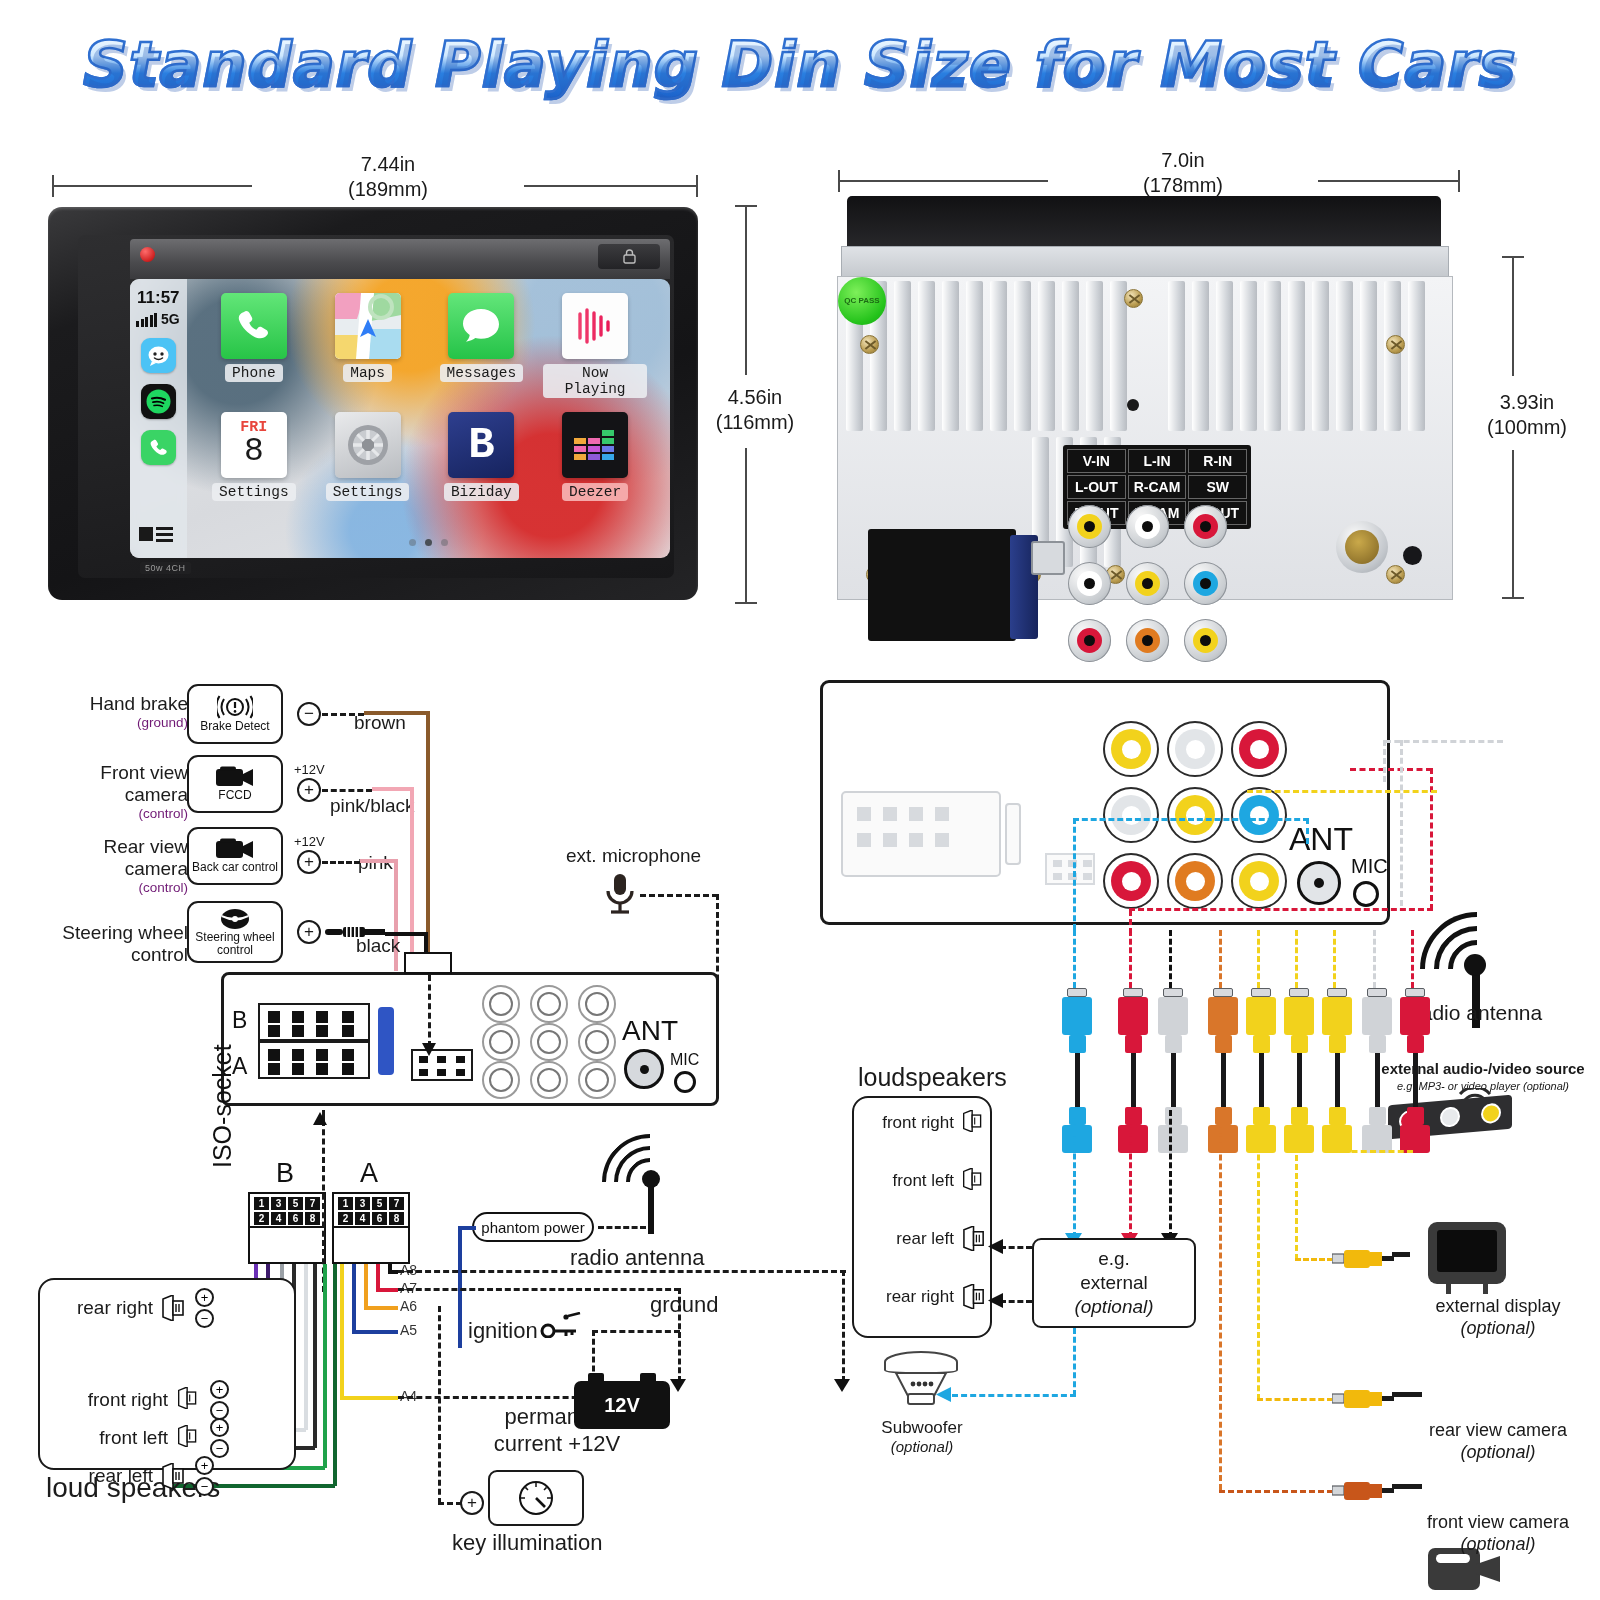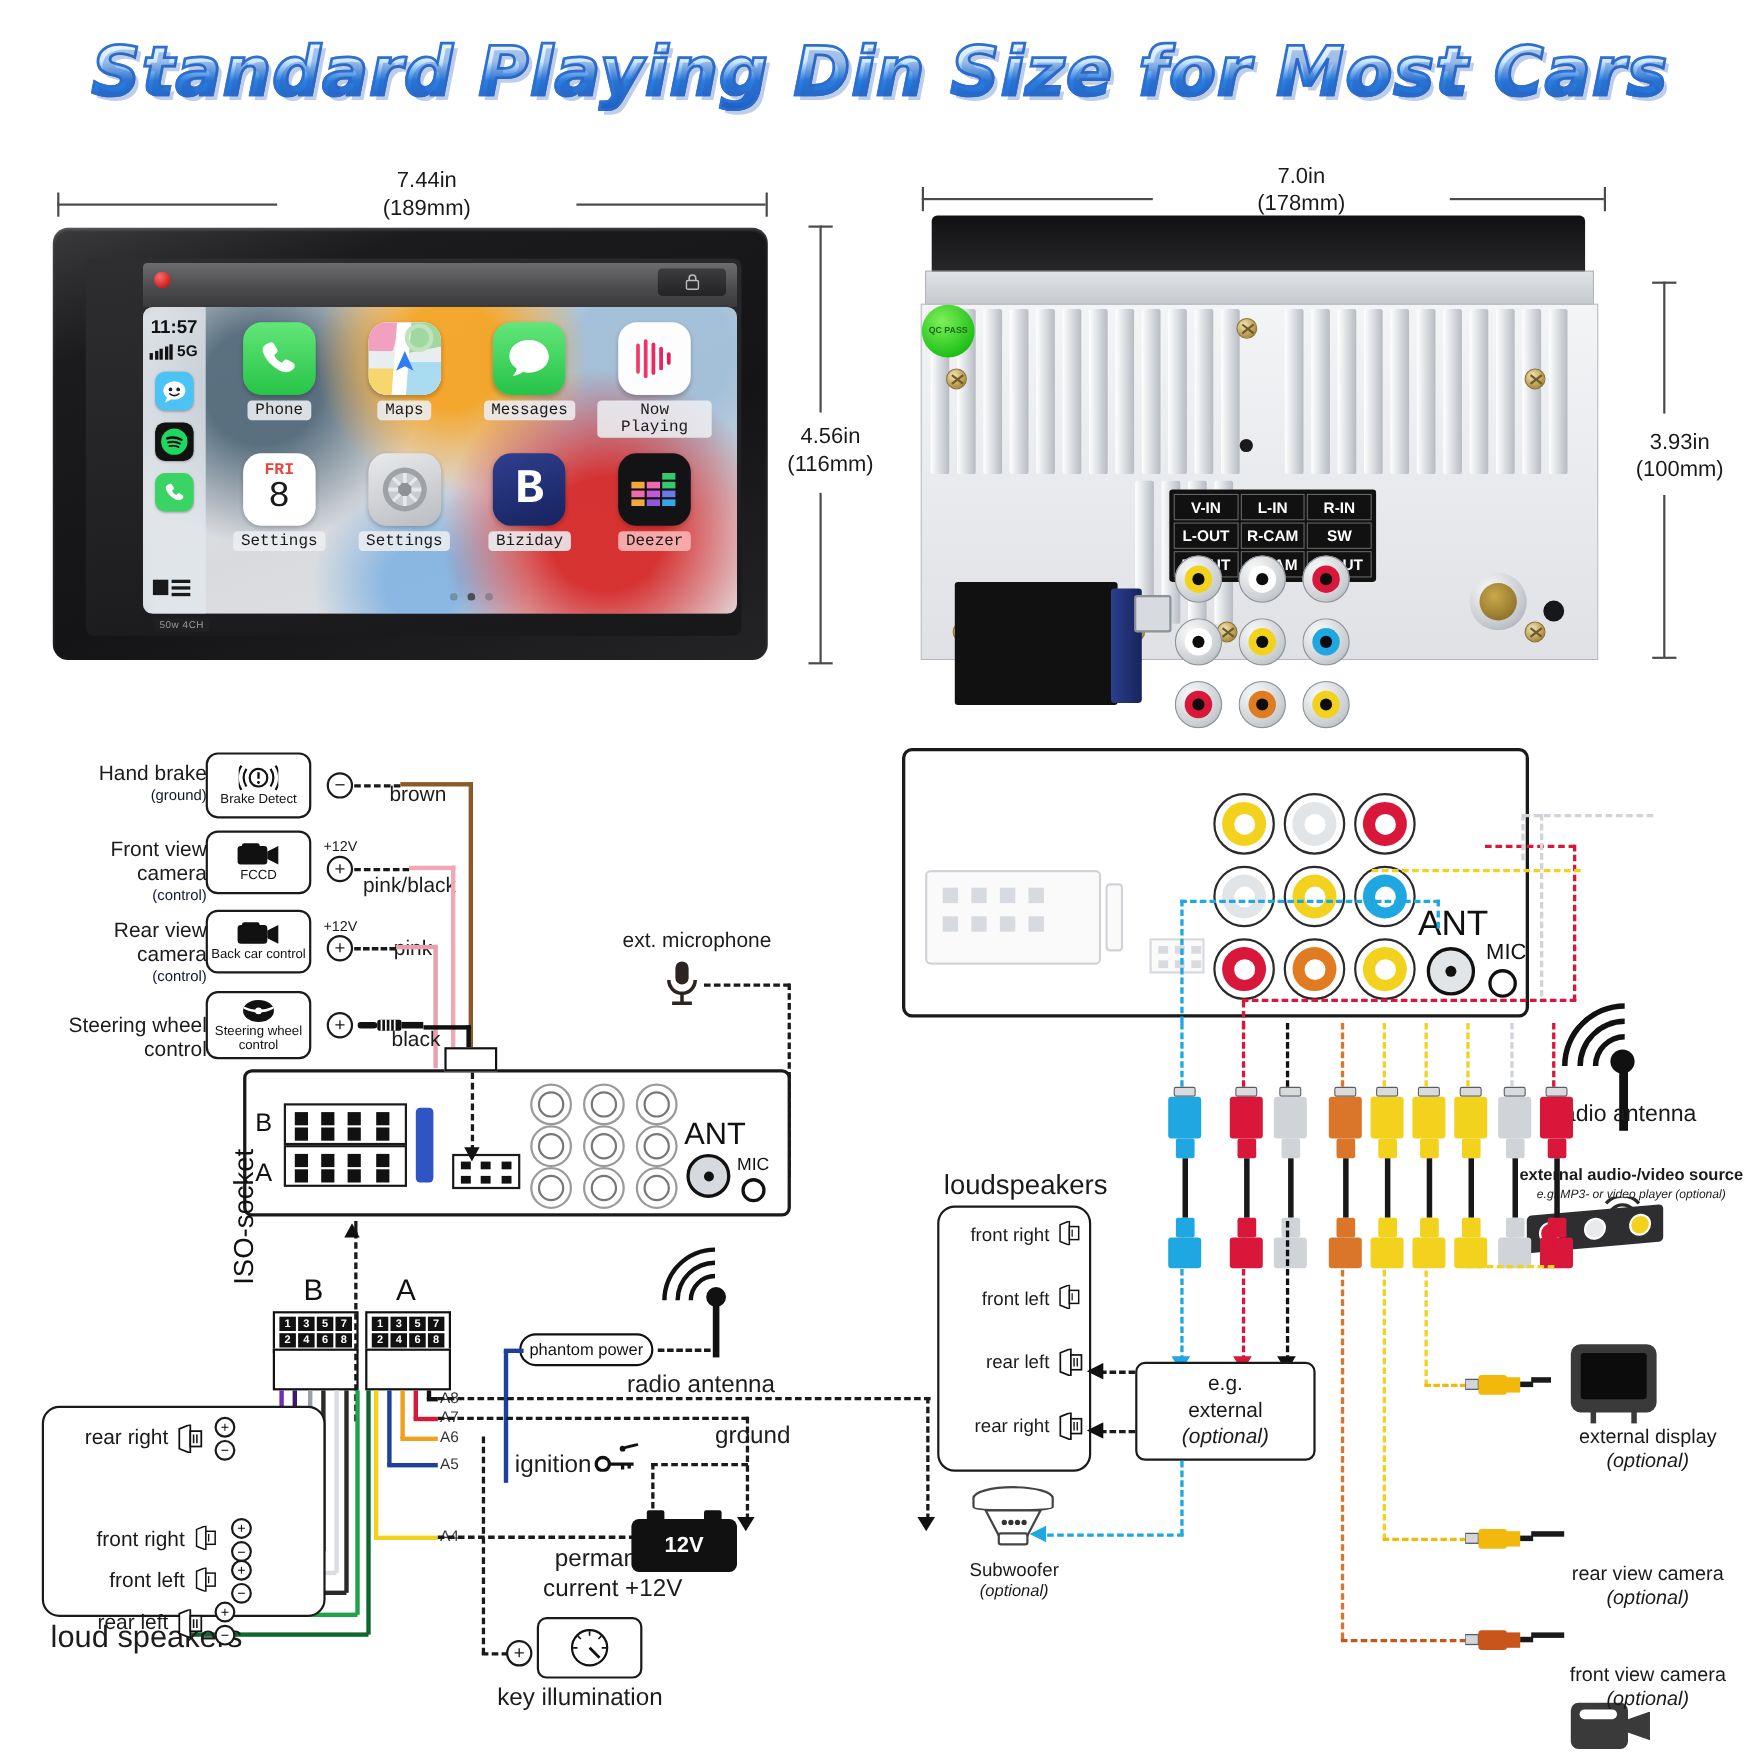--- a/index.html
+++ b/index.html
@@ -109,21 +109,21 @@
   .bars { display:flex; align-items:flex-end; gap:1.5px; }
   .bars i { display:block; width:3px; background:#111; }
   #cp-5g { font-size:14px; font-weight:700; color:#111; }
   .dockicon { width:35px; height:35px; border-radius:9px; margin: 11px auto 0; position: relative;
     display:flex; align-items:center; justify-content:center; box-shadow:0 1px 2px rgba(0,0,0,.25); }
   #apps-btn { position:absolute; left:9px; bottom:16px; display:flex; gap:3px; align-items:center;}
 
   #cp-grid { position:absolute; left:57px; right:0; top:0; bottom:0; padding: 14px 18px 0 10px; font-family: Liberation Mono, monospace; }
   .cp-row { display:flex; justify-content:space-around; }
   .cp-app { width: 104px; text-align:center; }
-  .cp-icon { width:66px; height:66px; border-radius:17px; margin:0 auto;
+  .cp-icon { width:66px; height:66px; border-radius:5px; margin:0 auto;
     display:flex; align-items:center; justify-content:center;
     box-shadow: 0 2px 4px rgba(0,0,0,.22); position:relative; overflow:hidden; }
   .cp-label { display:inline-block; font-size:14.5px; color:#1a1a1a; margin-top:5px;
     padding:1px 7px; border-radius:4px; background:rgba(236,238,241,.88); }
   #cp-dots { position:absolute; left:57px; right:0; bottom:12px; display:flex; justify-content:center; gap:9px; }
   #cp-dots span { width:7px; height:7px; border-radius:50%; background:rgba(90,95,100,.45); }
   #cp-dots span.on { background:#4a4f55; }
 
   
   #rear-unit { left: 833px; top: 196px; width: 620px; height: 404px; }
@@ -179,21 +179,21 @@
   #iso-blue { position:absolute; left:172px; top:258px; width:28px; height:104px;
     background: linear-gradient(90deg,#2b3f8c,#17245c); border-radius:3px; }
   #ant-big { position:absolute; right:64px; bottom:26px; width:52px; height:52px;
     border-radius:50%; background: radial-gradient(circle at 36% 30%,#fafafa,#c3c7cc 66%,#9aa0a6);
     display:flex; align-items:center; justify-content:center; }
   #ant-big i { width:34px; height:34px; border-radius:50%;
     background: radial-gradient(circle at 40% 35%,#caa94a,#7d6222); }
 
   
   .wlabel { font-size: 19px; color: #1c1c1c; }
-  .wsub   { font-size: 13.5px; color: #0f172a; }
+  .wsub   { font-size: 13.5px; color: #701a75; }
   .wbox {
     border: 2.5px solid #1a1a1a; border-radius: 11px; background:#fff;
     display:flex; flex-direction:column; align-items:center; justify-content:center;
   }
   .wbox-cap { font-size: 12px; color:#111; text-align:center; line-height:1.12; }
   .term { width:24px; height:24px; border-radius:50%; border:2.2px solid #1a1a1a;
     display:flex; align-items:center; justify-content:center; font-size:17px; color:#1a1a1a;
     background:#fff; line-height:0;}
   .dashed-h { position:absolute; border-top:3px dashed #1a1a1a; }
   .dashed-v { position:absolute; border-left:3px dashed #1a1a1a; }

